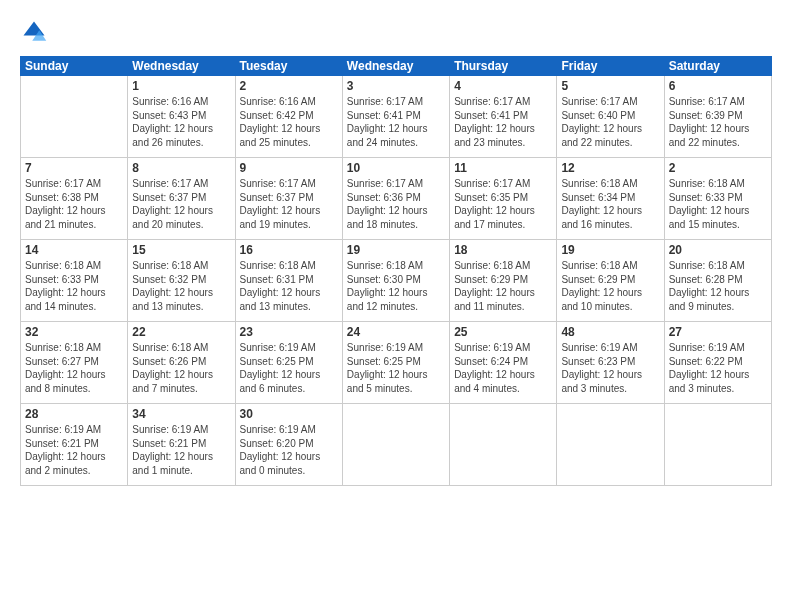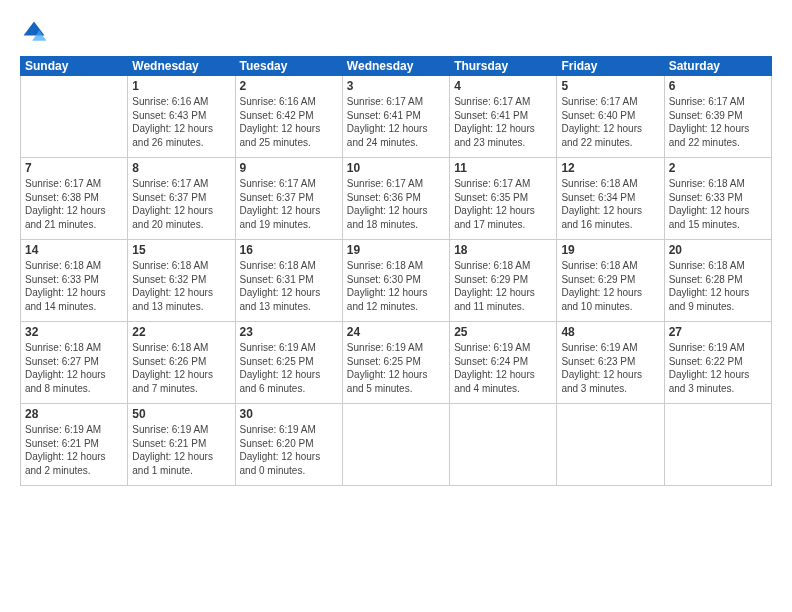--- a/index.html
+++ b/index.html
@@ -324,21 +324,21 @@
         </tr>
         <tr class="week-row">
           <td>
             <span class="day-number">28</span>
             <div class="day-info" style="white-space: pre-line;">Sunrise: 6:19 AM
 Sunset: 6:21 PM
 Daylight: 12 hours
 and 2 minutes.</div>
           </td>
           <td>
-            <span class="day-number">50</span>
+            <span class="day-number">34</span>
             <div class="day-info" style="white-space: pre-line;">Sunrise: 6:19 AM
 Sunset: 6:21 PM
 Daylight: 12 hours
 and 1 minute.</div>
           </td>
           <td>
             <span class="day-number">30</span>
             <div class="day-info" style="white-space: pre-line;">Sunrise: 6:19 AM
 Sunset: 6:20 PM
 Daylight: 12 hours

